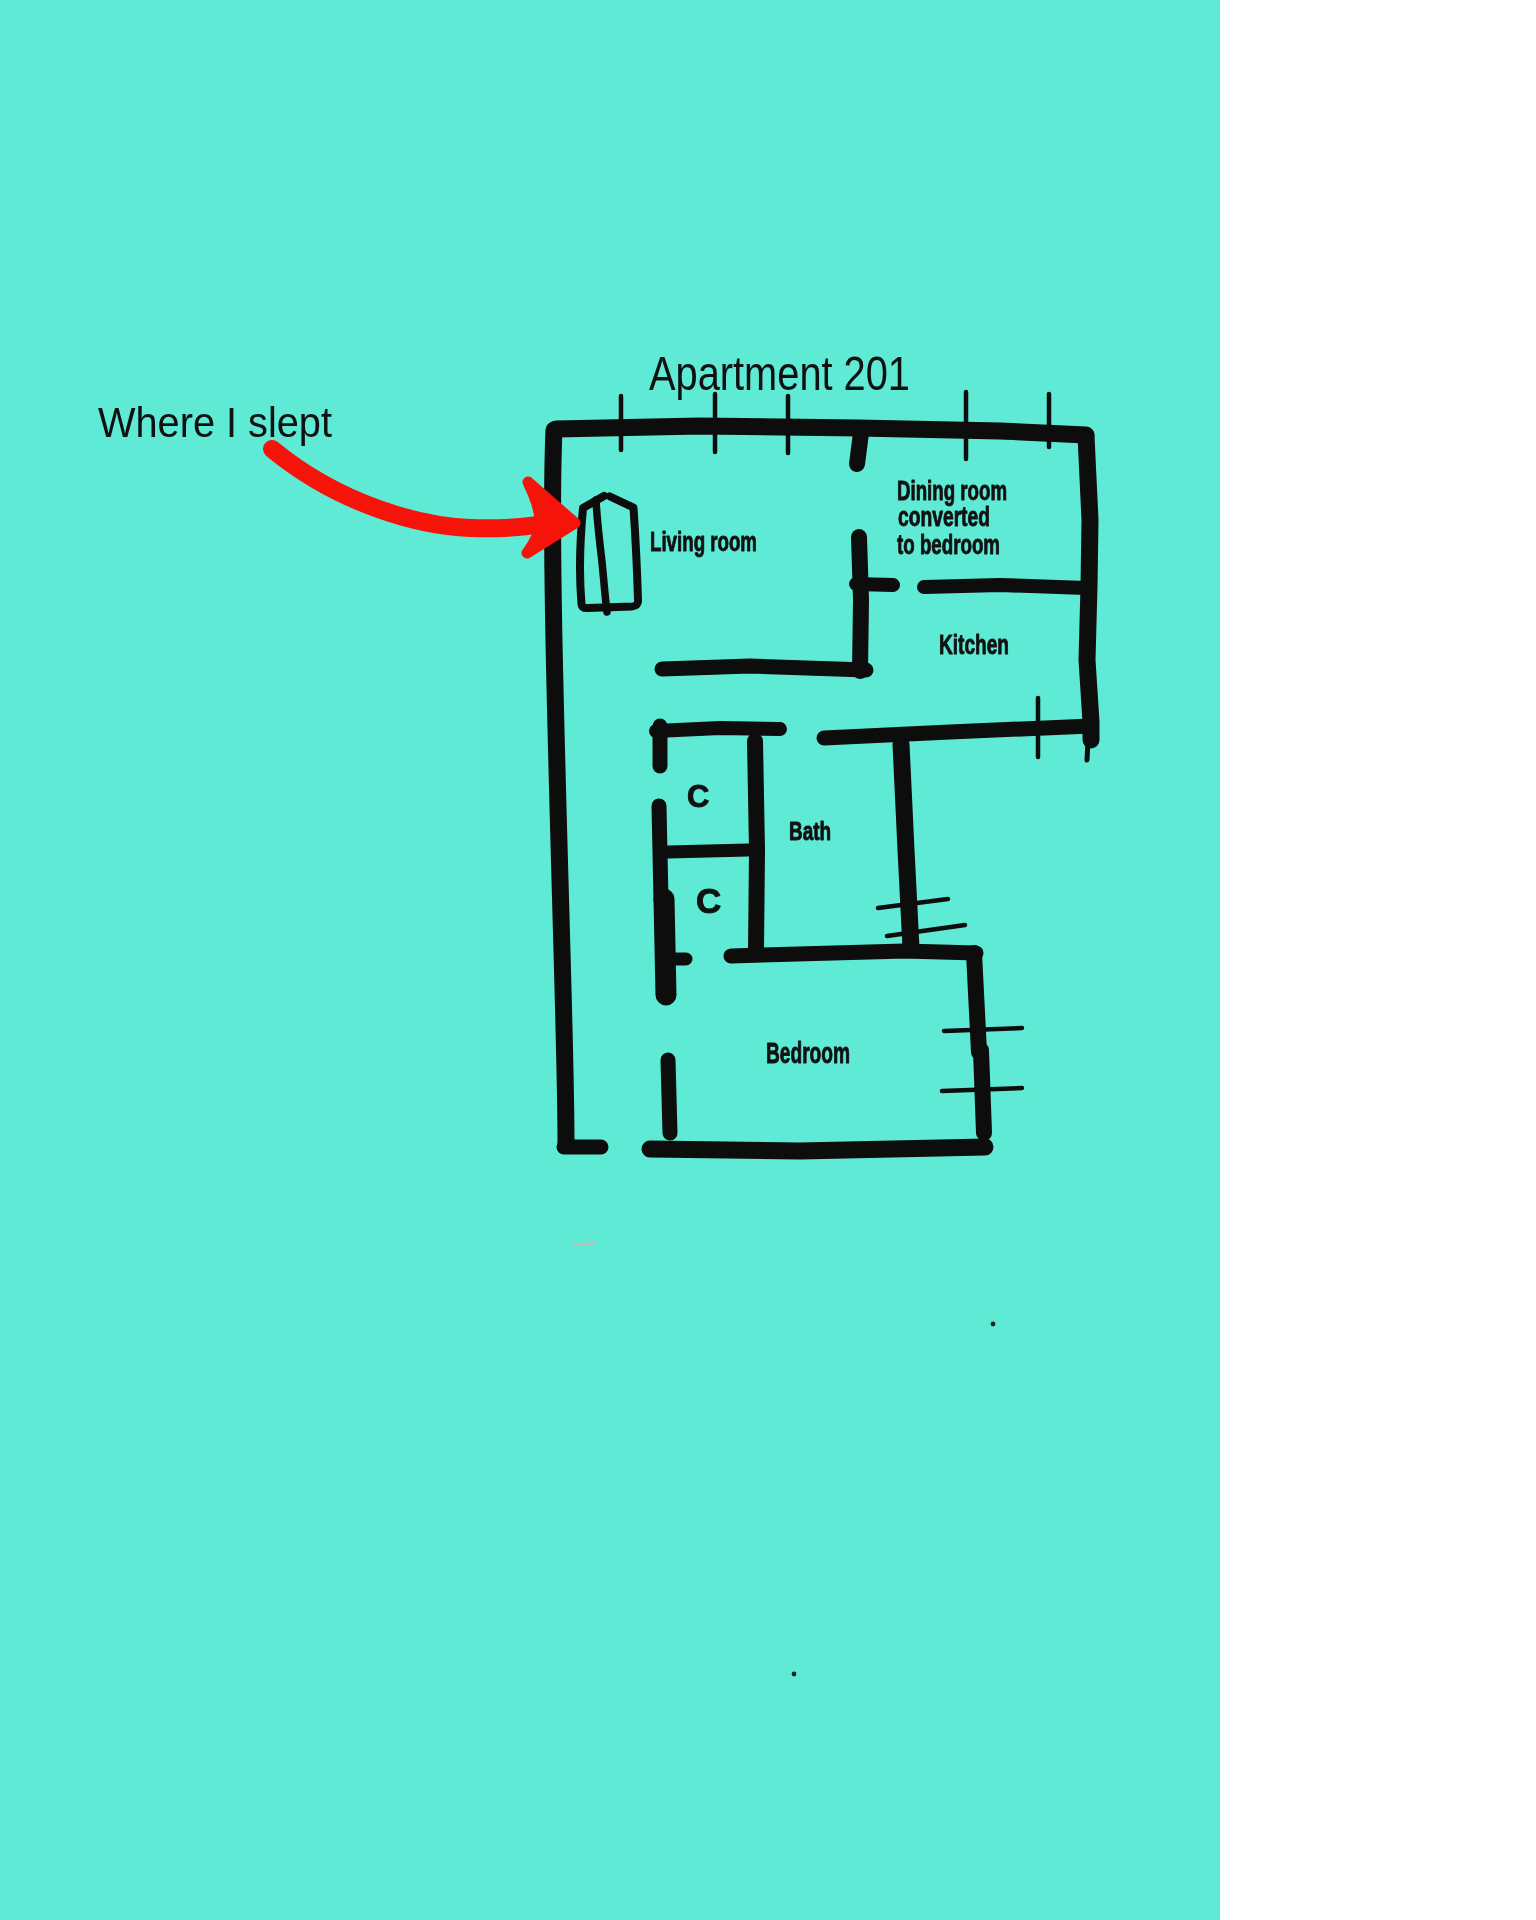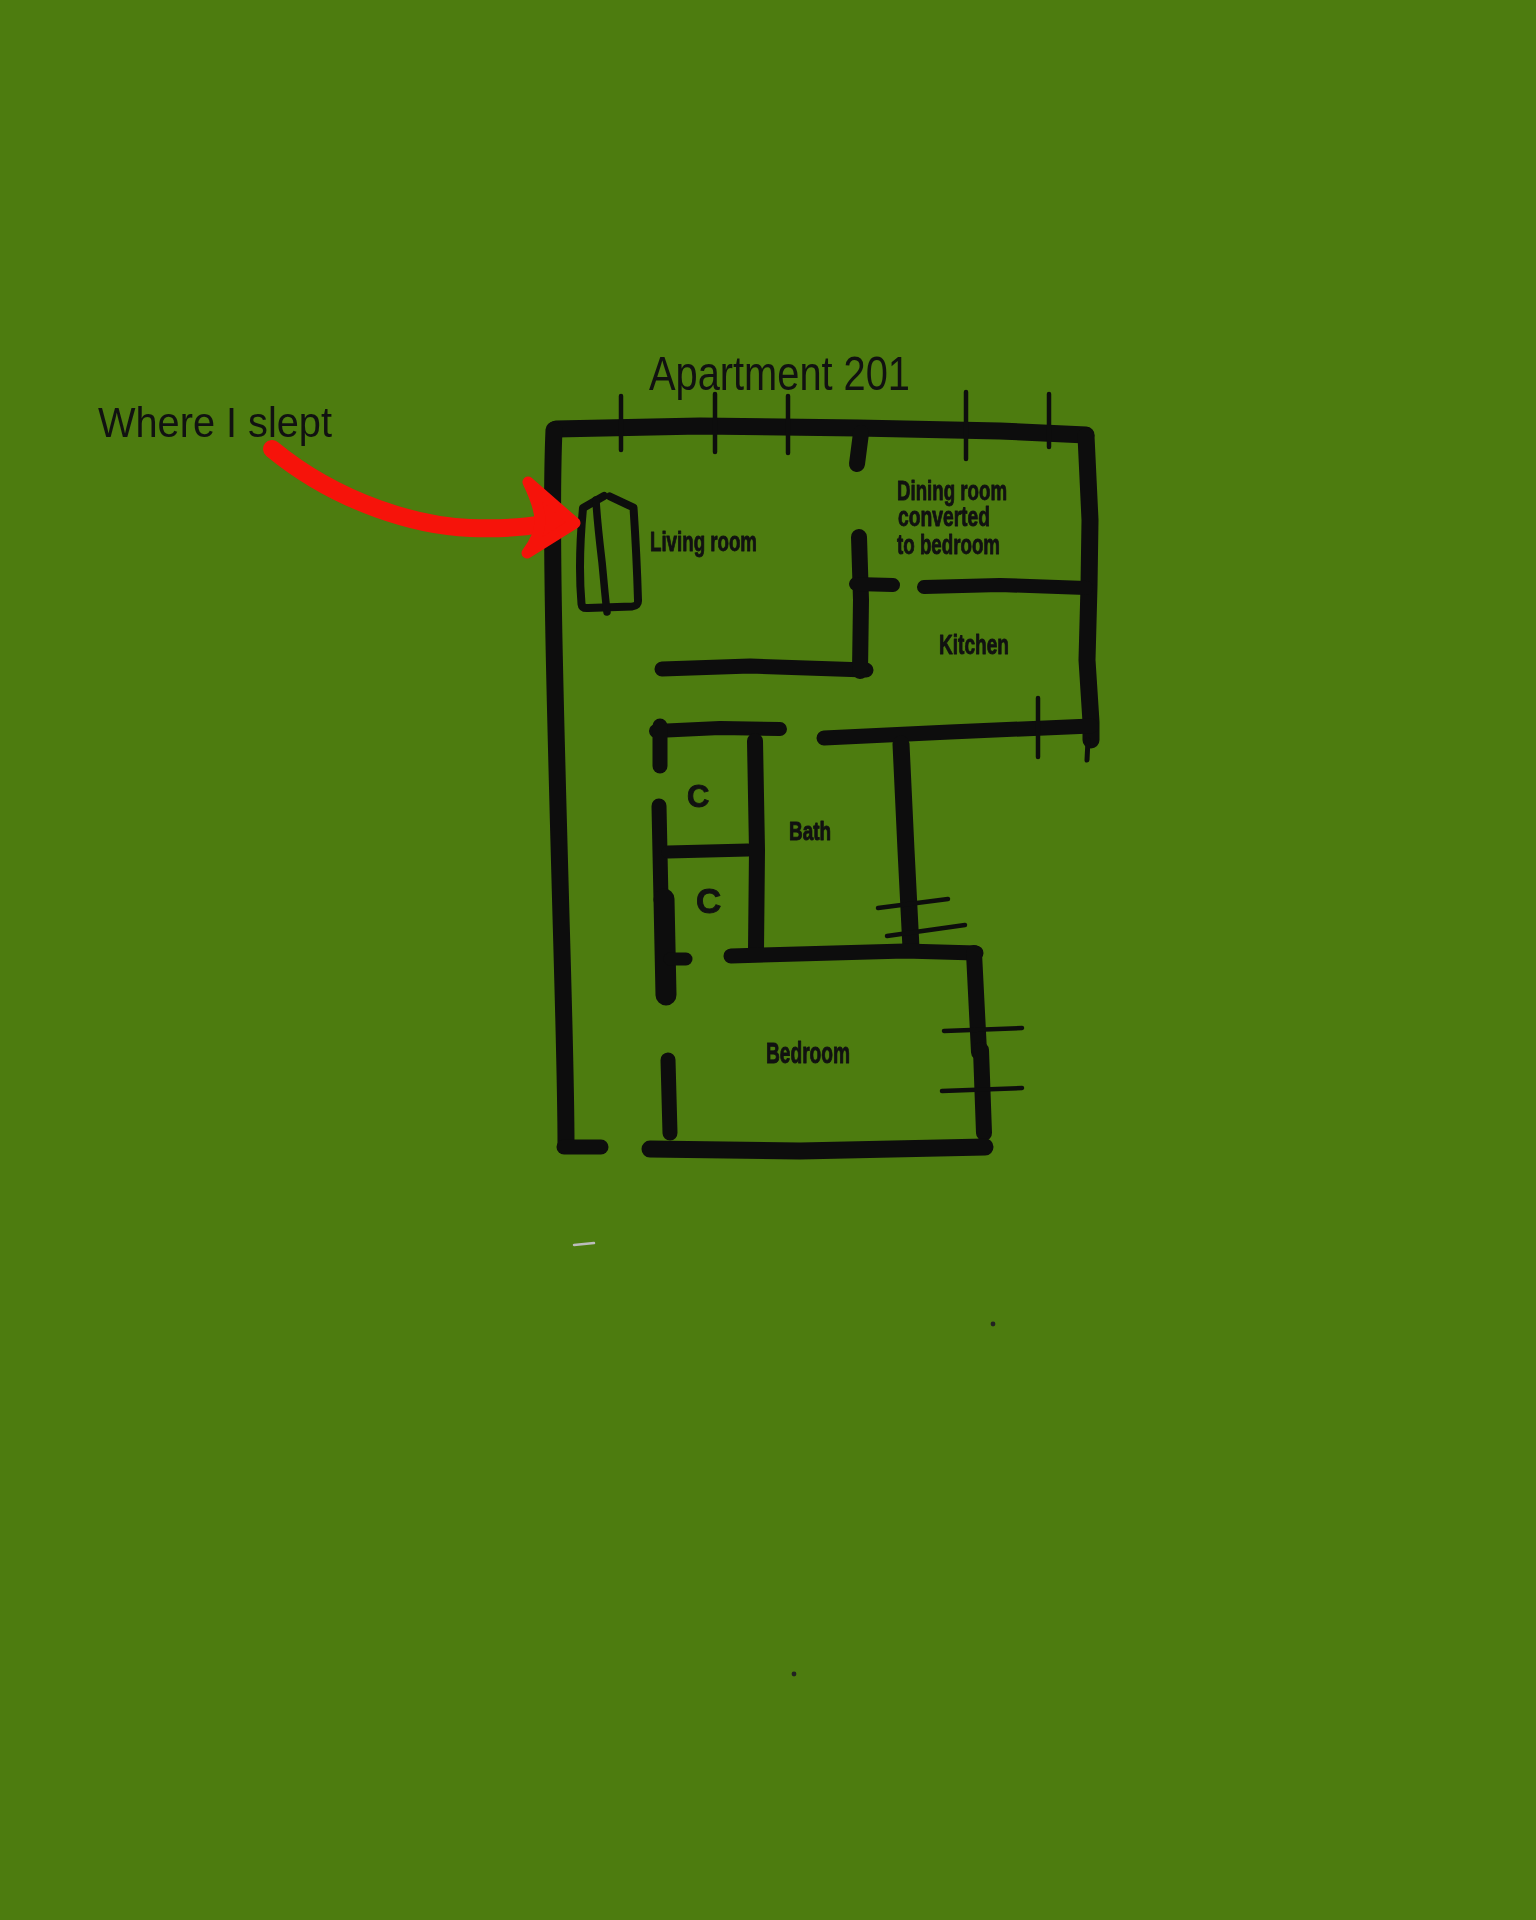--- a/index.html
+++ b/index.html
@@ -1,16 +1,16 @@
 <!DOCTYPE html>
 <html><head>
 <meta charset="utf-8">
 <style>
 html,body{margin:0;padding:0;background:#ffffff;}
-#page{position:relative;width:1536px;height:1920px;background:#4d7c0f;overflow:hidden;}
+#page{position:relative;width:1220px;height:1920px;background:#5eead4;overflow:hidden;}
 svg{position:absolute;top:0;left:0;display:block;}
 text{font-family:"Liberation Sans",sans-serif;fill:#111111;-webkit-font-smoothing:antialiased;}
 .lbl{font-weight:bold;stroke:#111111;stroke-width:0.9px;}
 </style>
 </head>
 <body>
 <div id="page">
 <svg width="1536" height="1920" viewBox="0 0 1536 1920">
 <g fill="none" stroke="#0d0d0d" stroke-linecap="round" stroke-linejoin="round">
 

